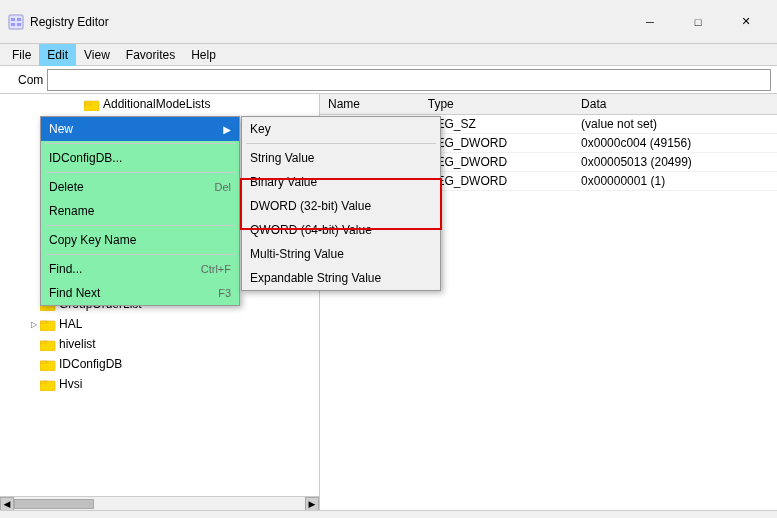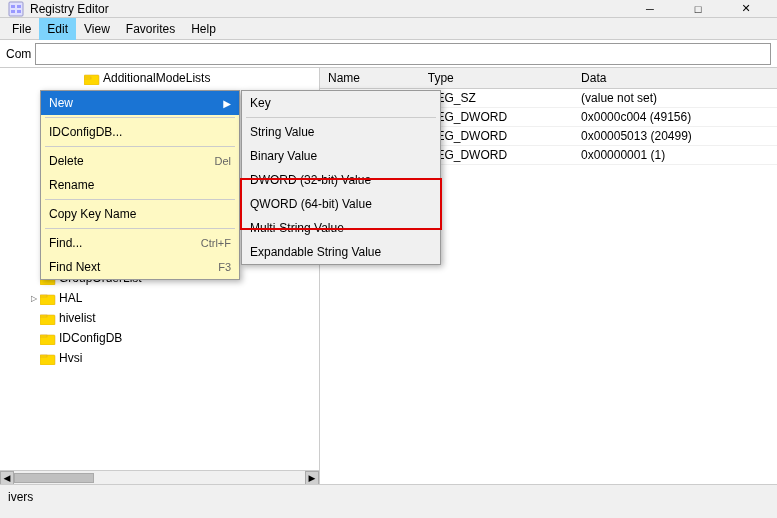--- a/index.html
+++ b/index.html
@@ -8,21 +8,21 @@
       height: 518px;
       font-family: 'Segoe UI', Tahoma, sans-serif;
       font-size: 12px;
       background: #f0f0f0;
       overflow: hidden;
     }
 
     
     .title-bar {
       background: #f0f0f0;
-      height: 18px;
+      height: 44px;
       display: flex;
       align-items: center;
       padding: 0 8px;
       border-bottom: 1px solid #ccc;
       user-select: none;
     }
     .title-bar-icon {
       width: 16px;
       height: 16px;
       margin-right: 6px;
@@ -76,20 +76,21 @@
       height: 28px;
       display: flex;
       align-items: center;
       padding: 0 6px;
       border-bottom: 1px solid #ccc;
       gap: 4px;
     }
     .address-label {
       font-size: 12px;
       color: #000;
+      margin-left: 12px;
     }
     .address-input {
       flex: 1;
       height: 22px;
       border: 1px solid #999;
       padding: 0 4px;
       font-size: 12px;
     }
 
     
@@ -179,21 +180,21 @@
       top: 0;
       left: 0;
       z-index: 100;
     }
 
     
     .edit-menu {
       position: absolute;
       top: 22px;
       left: 40px;
-      background: #fef9c3;
+      background: #86efac;
       border: 1px solid #999;
       box-shadow: 2px 2px 6px rgba(0,0,0,0.3);
       min-width: 200px;
       z-index: 200;
     }
     .menu-dropdown-item {
       height: 24px;
       display: flex;
       align-items: center;
       padding: 0 8px;

